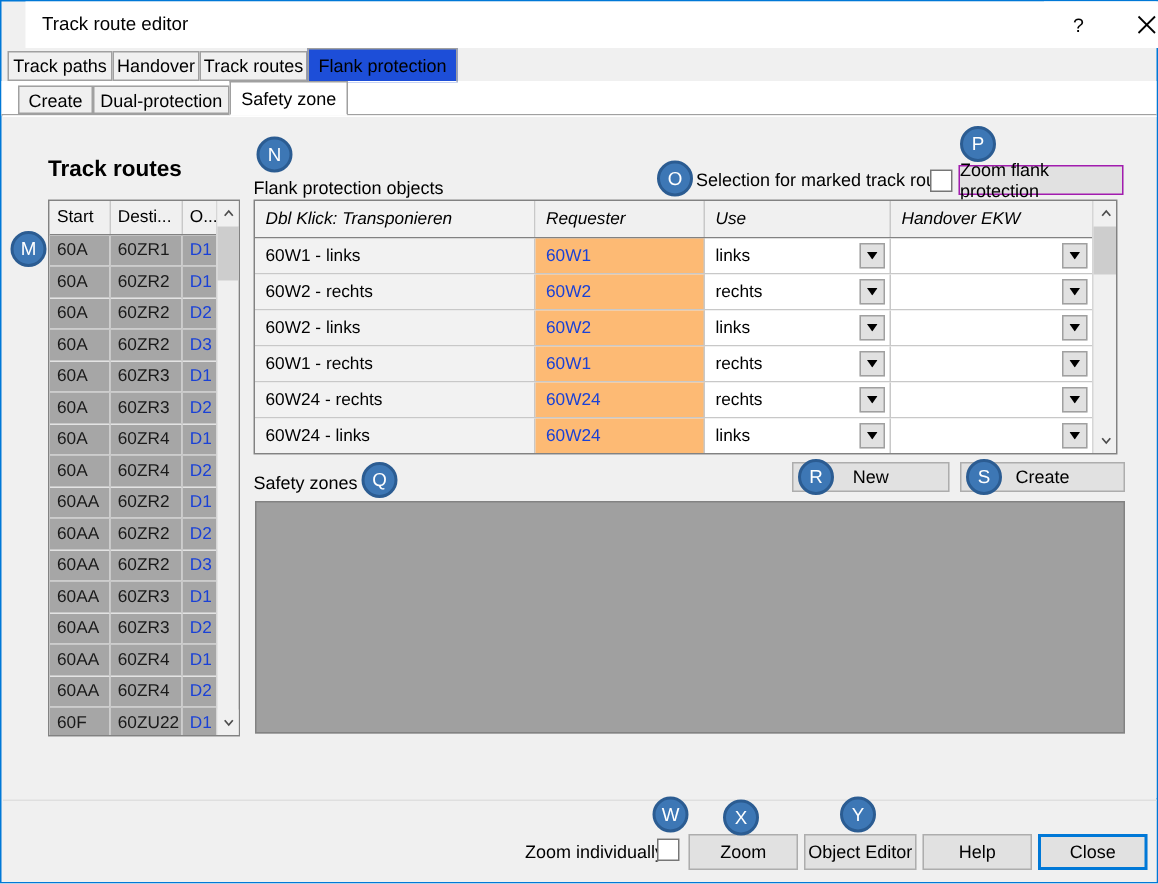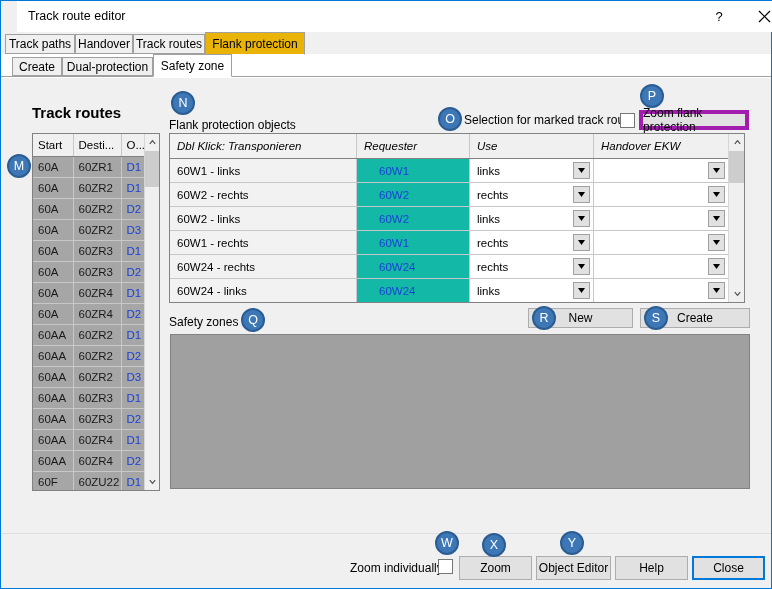--- a/index.html
+++ b/index.html
@@ -44,21 +44,21 @@
     position:absolute;top:2px;height:20px;
     box-sizing:border-box;
     background:#f0f0f0;
     border:1px solid #a0a0a0;
     display:flex;align-items:center;justify-content:center;
     font-size:12px;
     cursor:default;
   }
   .tab1.active{
     top:0px;height:23px;
-    background:#eab308;
+    background:#1d4ed8;
     border-bottom:1px solid #ffffff;
     z-index:5;
   }
   
   #tabrow2{
     position:absolute;left:0;top:53px;width:770px;height:23px;
     background:#ffffff;
   }
   .tab2{
     position:absolute;top:3px;height:19px;
@@ -148,21 +148,21 @@
   }
   #o-label{
     position:absolute;left:463px;top:112px;font-size:12px;
   }
   #o-check{
     position:absolute;left:619px;top:112px;width:15px;height:15px;
     background:#fff;border:1px solid #767676;box-sizing:border-box;
   }
   #p-btn{
     position:absolute;left:638px;top:109px;width:110px;height:20px;
-    background:#e1e1e1;border:4px solid #a21caf;box-sizing:border-box;
+    background:#e1e1e1;border:1px solid #a21caf;box-sizing:border-box;
     display:flex;align-items:center;justify-content:center;
     font-size:12px;cursor:default;
   }
 
   
   #flankgrid{
     position:absolute;left:168px;top:132px;width:576px;height:170px;
     background:#ffffff;
     border:1px solid #828282;
     box-sizing:border-box;
@@ -188,21 +188,21 @@
     border-bottom:1px solid #c8c8c8;
   }
   .fg-row > div{
     border-right:1px solid #c8c8c8;
     display:flex;align-items:center;
     font-size:11.5px;
     box-sizing:border-box;
     position:relative;
   }
   .c1{width:187px;padding-left:7px;background:#f2f2f2;}
-  .c2{width:113px;padding-left:22px;background:#14b8a6;color:#1a41d6;}
+  .c2{width:113px;padding-left:7px;background:#fdba74;color:#1a41d6;}
   .c3{width:124px;padding-left:7px;background:#ffffff;}
   .c4{width:135px;padding-left:7px;background:#ffffff;}
   .ddbtn{
     position:absolute;right:3px;top:3px;width:17px;height:17px;
     background:#e1e1e1;border:1px solid #a0a0a0;
     box-sizing:border-box;
     display:flex;align-items:center;justify-content:center;
     cursor:default;
   }
   .ddbtn svg{display:block;}

